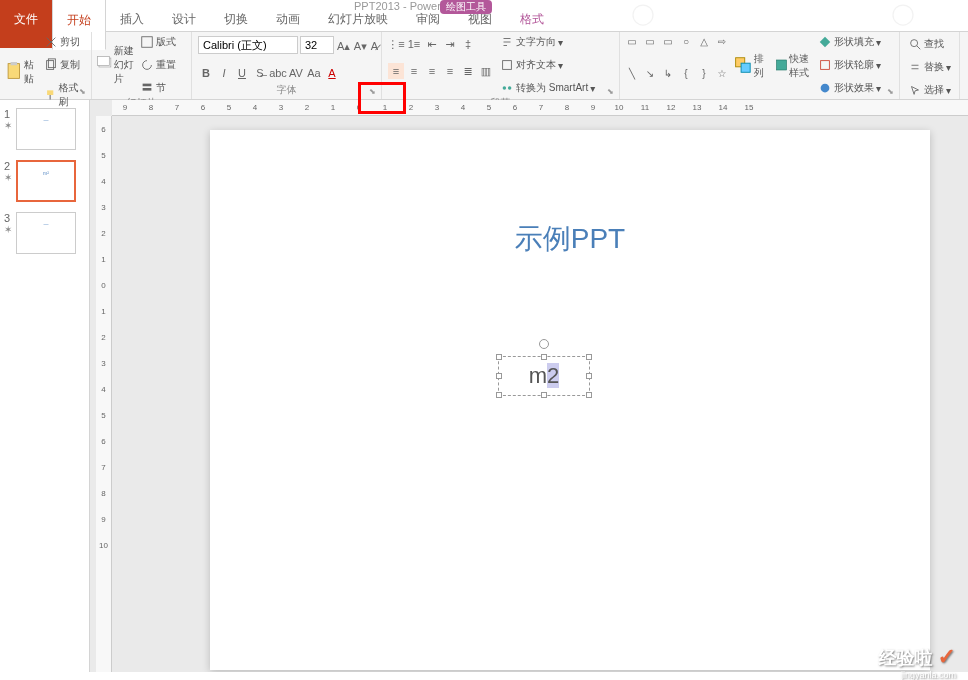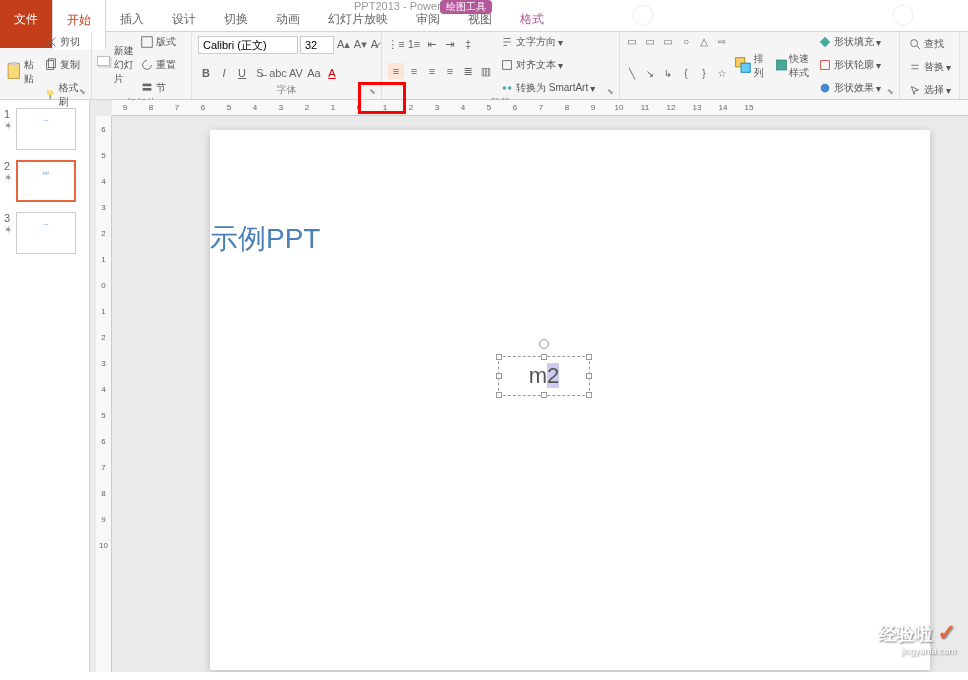--- a/index.html
+++ b/index.html
@@ -13,21 +13,21 @@
 .tab.active { background: #fff; color: #c43e1c; border: 1px solid #d4d4d4; border-bottom: 1px solid #fff; margin-bottom: -1px; }
 .tab.format { color: #b3589a; }
 
 .ribbon { height: 68px; background: #f5f5f5; border-bottom: 1px solid #d4d4d4; display: flex; }
 .group { border-right: 1px solid #e0e0e0; padding: 2px 4px; display: flex; flex-direction: column; justify-content: space-between; position: relative; }
 .group-label { font-size: 10px; color: #888; text-align: center; margin-top: auto; padding-bottom: 2px; }
 .group-body { display: flex; gap: 2px; flex: 1; }
 
 .big-btn { display: flex; flex-direction: row; align-items: center; justify-content: center; width: 40px; font-size: 10px; color: #555; cursor: pointer; }
 .big-btn .ico { width: 24px; height: 24px; margin-bottom: 2px; }
-.small-row { display: flex; gap: 2px; align-items: flex-start; }
+.small-row { display: flex; gap: 2px; align-items: flex-end; }
 .small-btn { display: flex; align-items: center; font-size: 10px; color: #555; padding: 1px 2px; cursor: pointer; gap: 2px; }
 .small-btn .ico { width: 14px; height: 14px; }
 .col { display: flex; flex-direction: column; gap: 7px; }
 
 .font-combo { border: 1px solid #ccc; background: #fff; font-size: 11px; padding: 1px 4px; height: 18px; }
 .font-name { width: 100px; }
 .font-size { width: 34px; }
 
 .icon-box { width: 16px; height: 16px; display: inline-flex; align-items: center; justify-content: center; font-size: 11px; color: #666; border: 1px solid transparent; cursor: pointer; }
 
@@ -44,37 +44,37 @@
 .thumb.selected { border: 2px solid #e8663c; }
 .thumb-text { font-size: 5px; color: #5a8bc4; text-align: center; margin-top: 8px; }
 
 .editor { flex: 1; background: #eaeaea; position: relative; overflow: hidden; }
 .ruler-h { position: absolute; top: 0; left: 22px; right: 0; height: 16px; background: #f8f8f8; border-bottom: 1px solid #ccc; font-size: 8px; color: #666; display: flex; align-items: center; overflow: hidden; }
 .ruler-h span { display: inline-block; width: 26px; text-align: center; }
 .ruler-v { position: absolute; top: 16px; left: 6px; width: 16px; bottom: 0; background: #f8f8f8; border-right: 1px solid #ccc; font-size: 8px; color: #666; display: flex; flex-direction: column; align-items: center; }
 .ruler-v span { height: 26px; display: flex; align-items: center; }
 
 .slide { position: absolute; top: 30px; left: 120px; width: 720px; height: 540px; background: #fff; box-shadow: 0 2px 8px rgba(0,0,0,0.2); }
-.slide-title { position: absolute; top: 90px; width: 100%; text-align: left; font-size: 28px; color: #4a7fb8; font-family: "SimSun", serif; }
+.slide-title { position: absolute; top: 90px; width: 100%; text-align: center; font-size: 28px; color: #4a7fb8; font-family: "SimSun", serif; }
 .slide-title .line2 { display: block; }
 
 .textbox { position: absolute; top: 226px; left: 288px; width: 92px; height: 40px; border: 1px dashed #999; display: flex; align-items: center; justify-content: center; }
 .handle { position: absolute; width: 6px; height: 6px; background: #fff; border: 1px solid #999; }
 .handle.tl { top: -3px; left: -3px; } .handle.tr { top: -3px; right: -3px; }
 .handle.bl { bottom: -3px; left: -3px; } .handle.br { bottom: -3px; right: -3px; }
 .handle.tm { top: -3px; left: 50%; margin-left: -3px; } .handle.bm { bottom: -3px; left: 50%; margin-left: -3px; }
 .handle.ml { left: -3px; top: 50%; margin-top: -3px; } .handle.mr { right: -3px; top: 50%; margin-top: -3px; }
 .rotate-handle { position: absolute; top: -18px; left: 50%; margin-left: -5px; width: 10px; height: 10px; border: 1px solid #999; border-radius: 50%; background: #fff; }
 .m2 { font-size: 22px; color: #555; }
 .m2 .sel { background: #cce; }
 
 .shapes-grid { display: grid; grid-template-columns: repeat(6, 16px); gap: 2px; }
 .shape-cell { width: 16px; height: 14px; display: flex; align-items: center; justify-content: center; font-size: 10px; color: #666; cursor: pointer; }
 
-.watermark { position: absolute; bottom: 24px; right: 12px; color: #fff; font-weight: bold; font-size: 18px; text-shadow: 1px 1px 2px rgba(0,0,0,0.5); z-index: 200; }
+.watermark { position: absolute; bottom: 0; right: 12px; color: #fff; font-weight: bold; font-size: 18px; text-shadow: 1px 1px 2px rgba(0,0,0,0.5); z-index: 200; }
 .watermark .check { color: #e8663c; font-size: 22px; }
 .watermark .sub { font-size: 9px; display: block; text-align: right; font-weight: normal; }
 
 .gear { position: absolute; top: 0; width: 50px; height: 30px; opacity: 0.15; }
 .gear svg { width: 100%; height: 100%; }
 </style>
 </head>
 <body>
 
 <div class="title-center">PPT2013 - PowerPoint</div>

